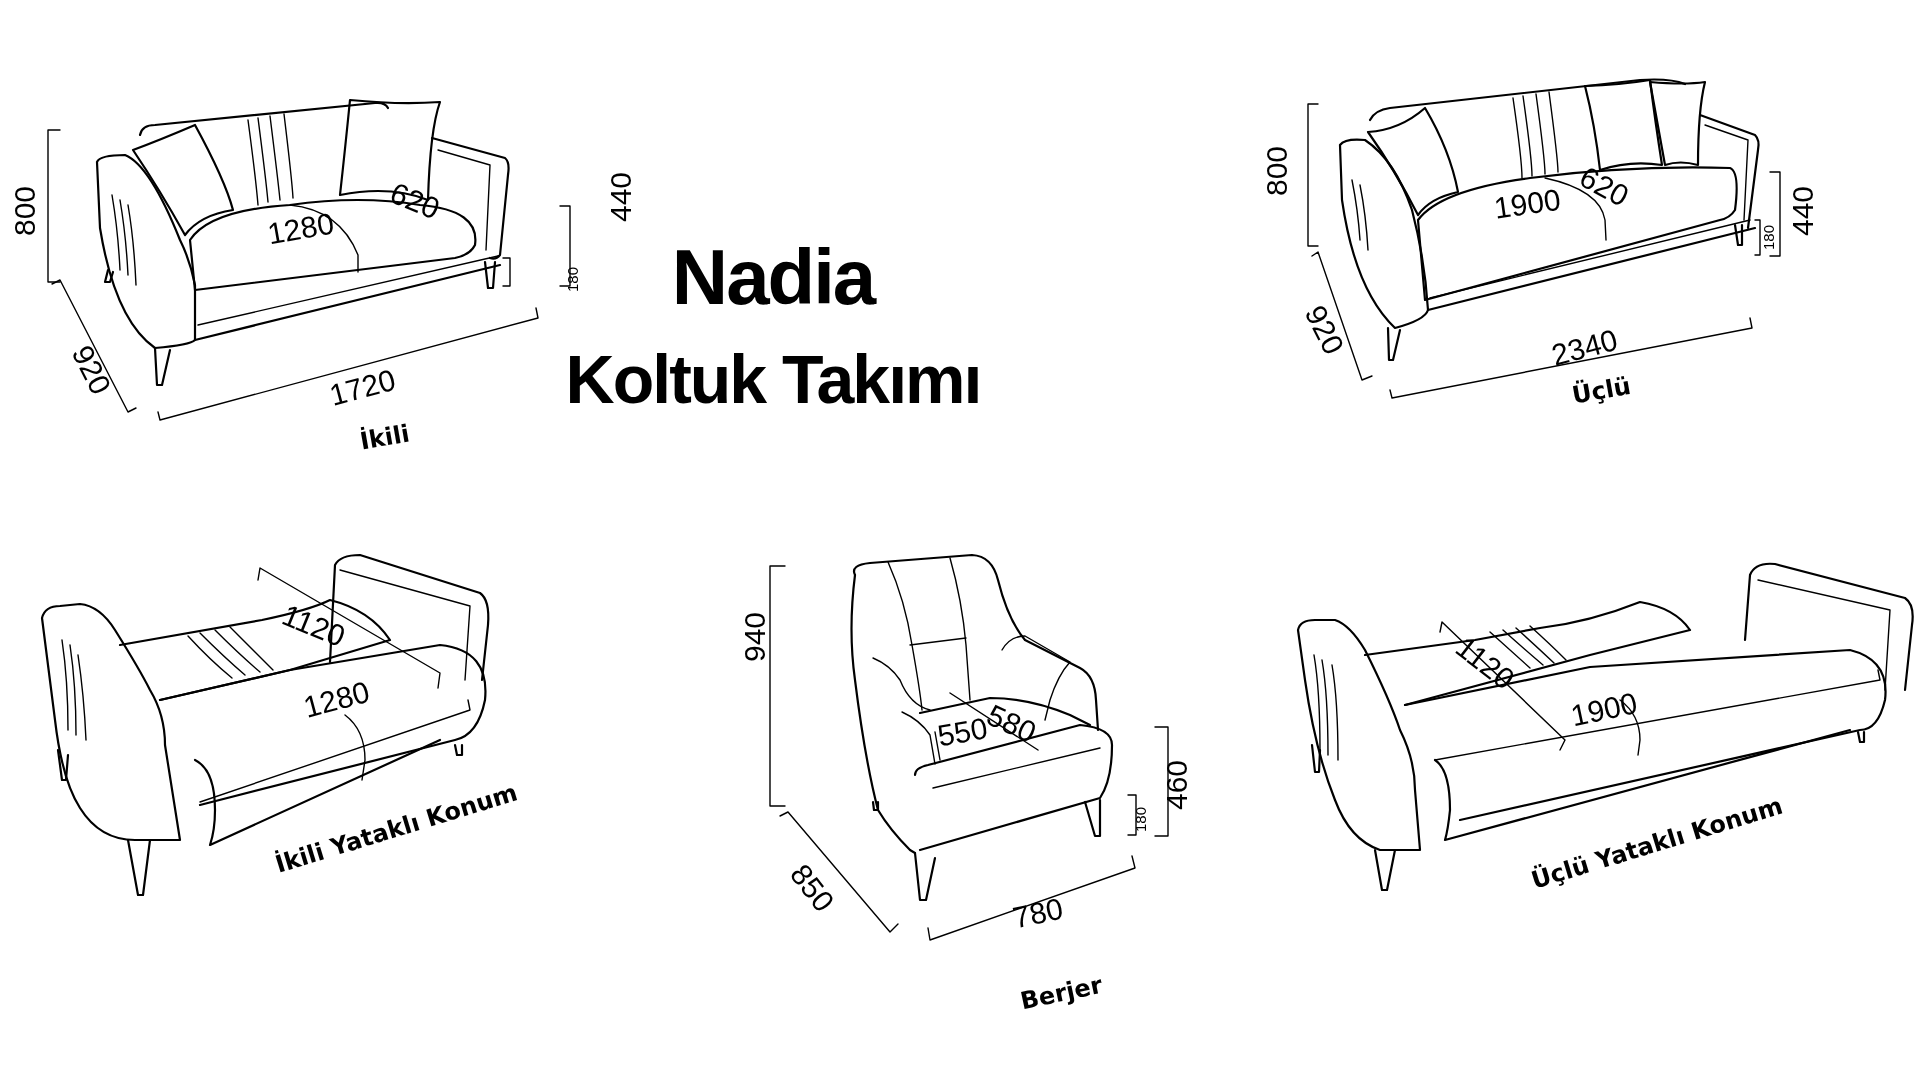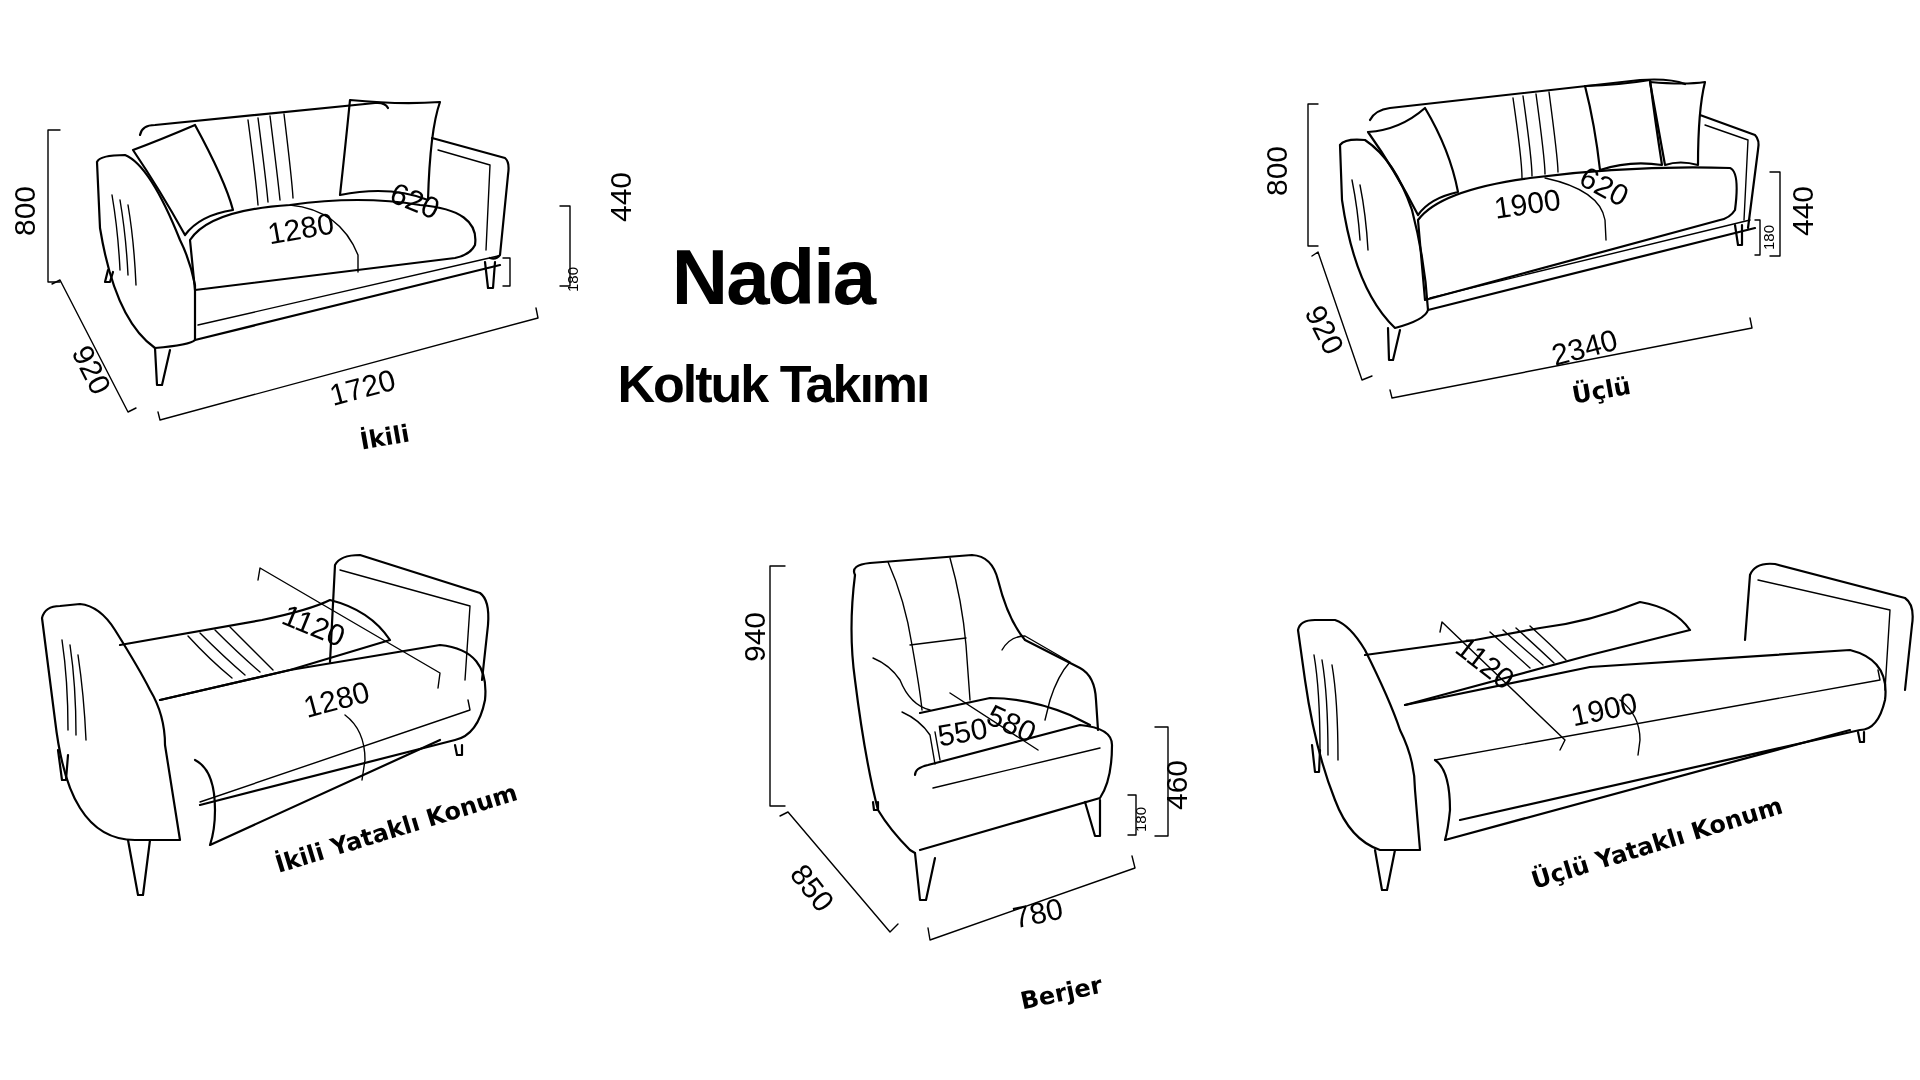--- a/index.html
+++ b/index.html
@@ -1,19 +1,19 @@
 <!DOCTYPE html>
 <html><head>
 <meta charset="utf-8">
 <style>
   html, body { margin:0; padding:0; background:#ffffff; }
   body { width:1920px; height:1080px; position:relative; overflow:hidden; font-family:"Liberation Sans", sans-serif; color:#000; }
   .title { position:absolute; left:0; width:1546px; text-align:center; font-family:Liberation Sans, sans-serif; font-weight:bold; color:#000; letter-spacing:-2px; }
   .t1 { top:232px; font-size:78px; }
-  .t2 { top:340px; font-size:52px;margin-top:14px; }
+  .t2 { top:340px; font-size:68px; }
   .panel { position:absolute; }
   .panel svg { position:absolute; left:0; top:0; overflow:visible; }
   .dim { position:absolute; font-family:"Liberation Sans", sans-serif; font-size:30px; color:#000; white-space:nowrap; transform-origin:left top; }
   .dim.small { font-size:15px; }
   .cap { position:absolute; font-family:"DejaVu Sans", sans-serif; font-weight:bold; font-size:24px; white-space:nowrap; transform-origin:left top; }
   svg path, svg line, svg polyline { fill:none; stroke:#000; stroke-width:2.2; stroke-linecap:round; stroke-linejoin:round; }
   svg .thin { stroke-width:1.4; }
 </style>
 </head>
 <body>

